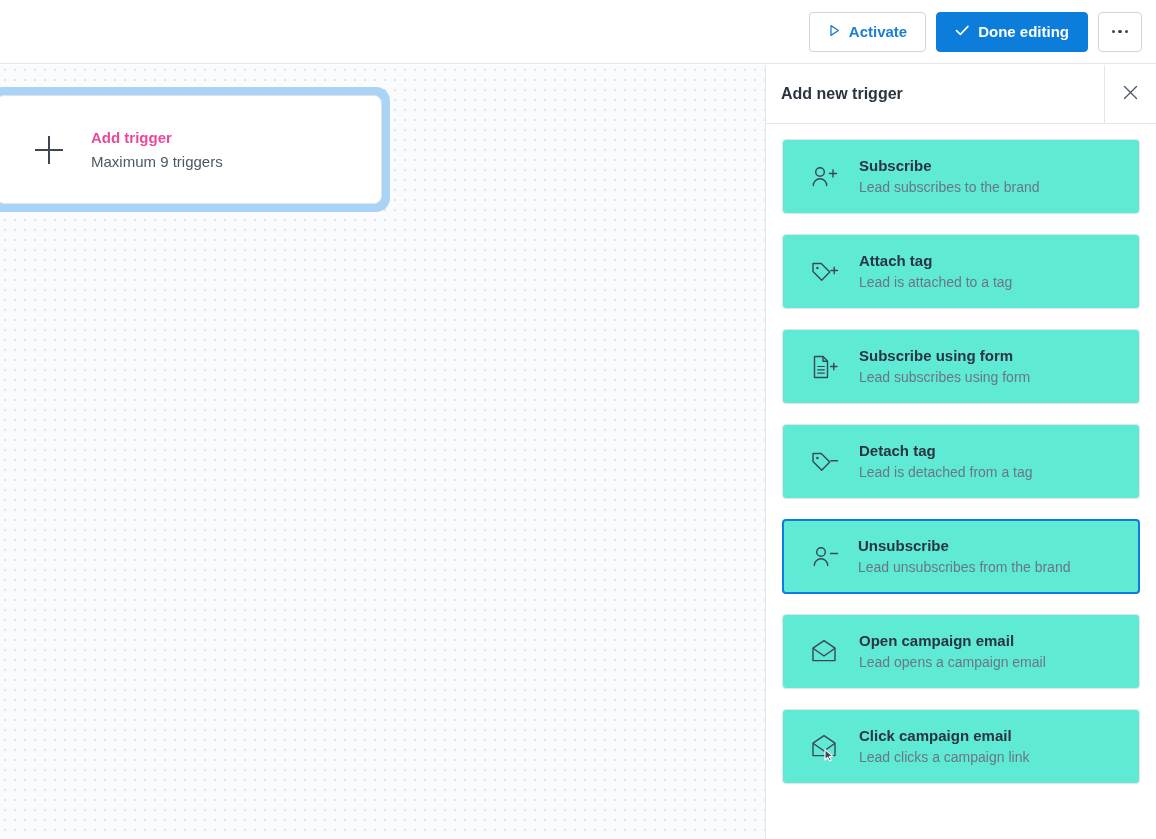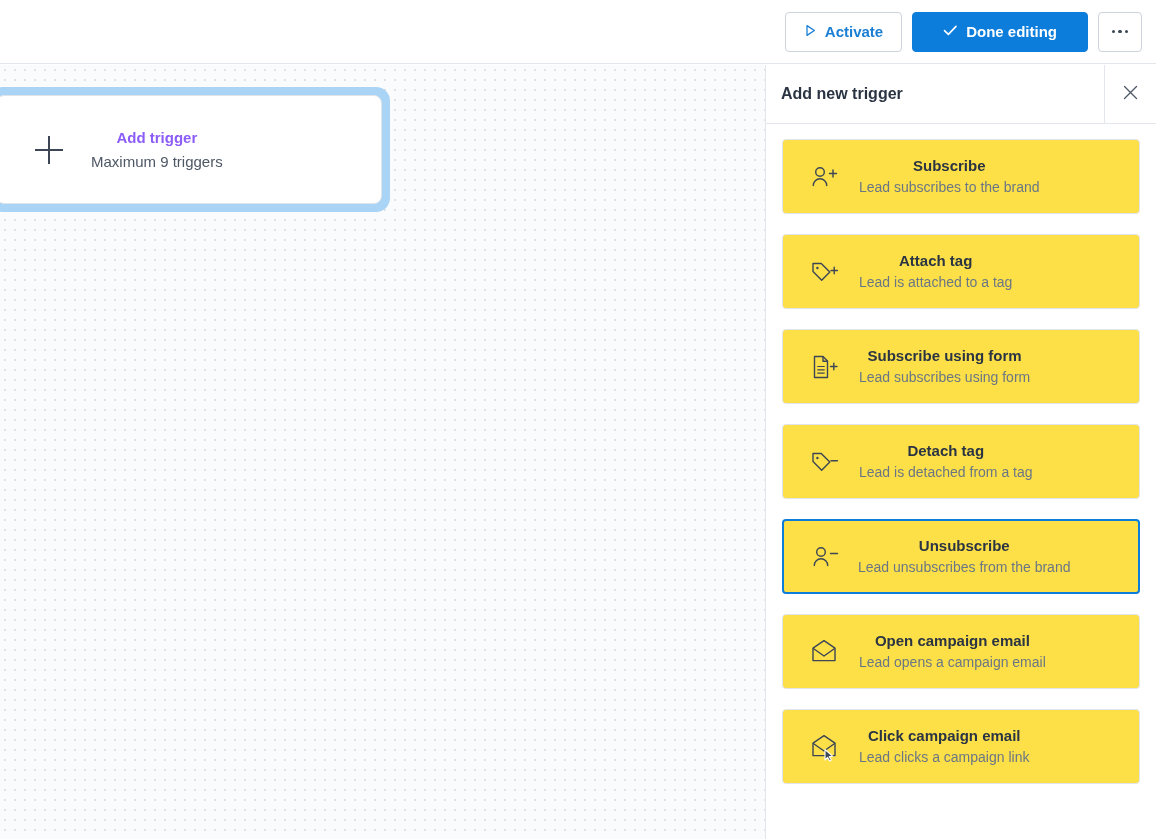--- a/index.html
+++ b/index.html
@@ -42,21 +42,21 @@
   }
 
   .btn-activate {
     padding: 0 18px;
     background: #ffffff;
     border: 1px solid #cdd4dc;
     color: #1a7fd4;
   }
 
   .btn-done {
-    padding: 0 30px;
+    padding: 0 18px;
     background: #0d7ddb;
     border: 1px solid #0d7ddb;
     color: #ffffff;
   }
 
   .btn-more {
     width: 44px;
     padding: 0;
     background: #ffffff;
     border: 1px solid #cdd4dc;
@@ -117,23 +117,22 @@
     content: "";
     position: absolute;
     background: #3c4654;
   }
   .plus-icon::before { left: 0; top: 13px; width: 28px; height: 2px; }
   .plus-icon::after  { top: 0; left: 13px; height: 28px; width: 2px; }
 
   .trigger-title {
     font-size: 15px;
     font-weight: 700;
-    color: #8b5cf6;
+    color: #ec4899;
     line-height: 1.55;
-    text-align: center;
   }
   .trigger-sub {
     font-size: 15px;
     color: #4d5765;
     line-height: 1.55;
   }
 
   
   .panel {
     position: absolute;
@@ -174,30 +173,29 @@
     padding: 15px 16px 0 16px;
     display: flex;
     flex-direction: column;
     gap: 20px;
     height: 715px;
     overflow: hidden;
   }
 
   .tile {
     height: 75px;
-    background: #fde047;
+    background: #5eead4;
     border: 1px solid #e1e5ea;
     border-radius: 4px;
     display: flex;
     align-items: center;
     gap: 18px;
     padding: 0 16px 0 24px;
     cursor: pointer;
     flex: 0 0 75px;
-    text-align: center;
   }
   .tile.selected {
     border: 2px solid #0d7ddb;
     gap: 16px;
   }
 
   .tile-icon {
     flex: 0 0 34px;
     width: 34px; height: 34px;
     display: flex;

